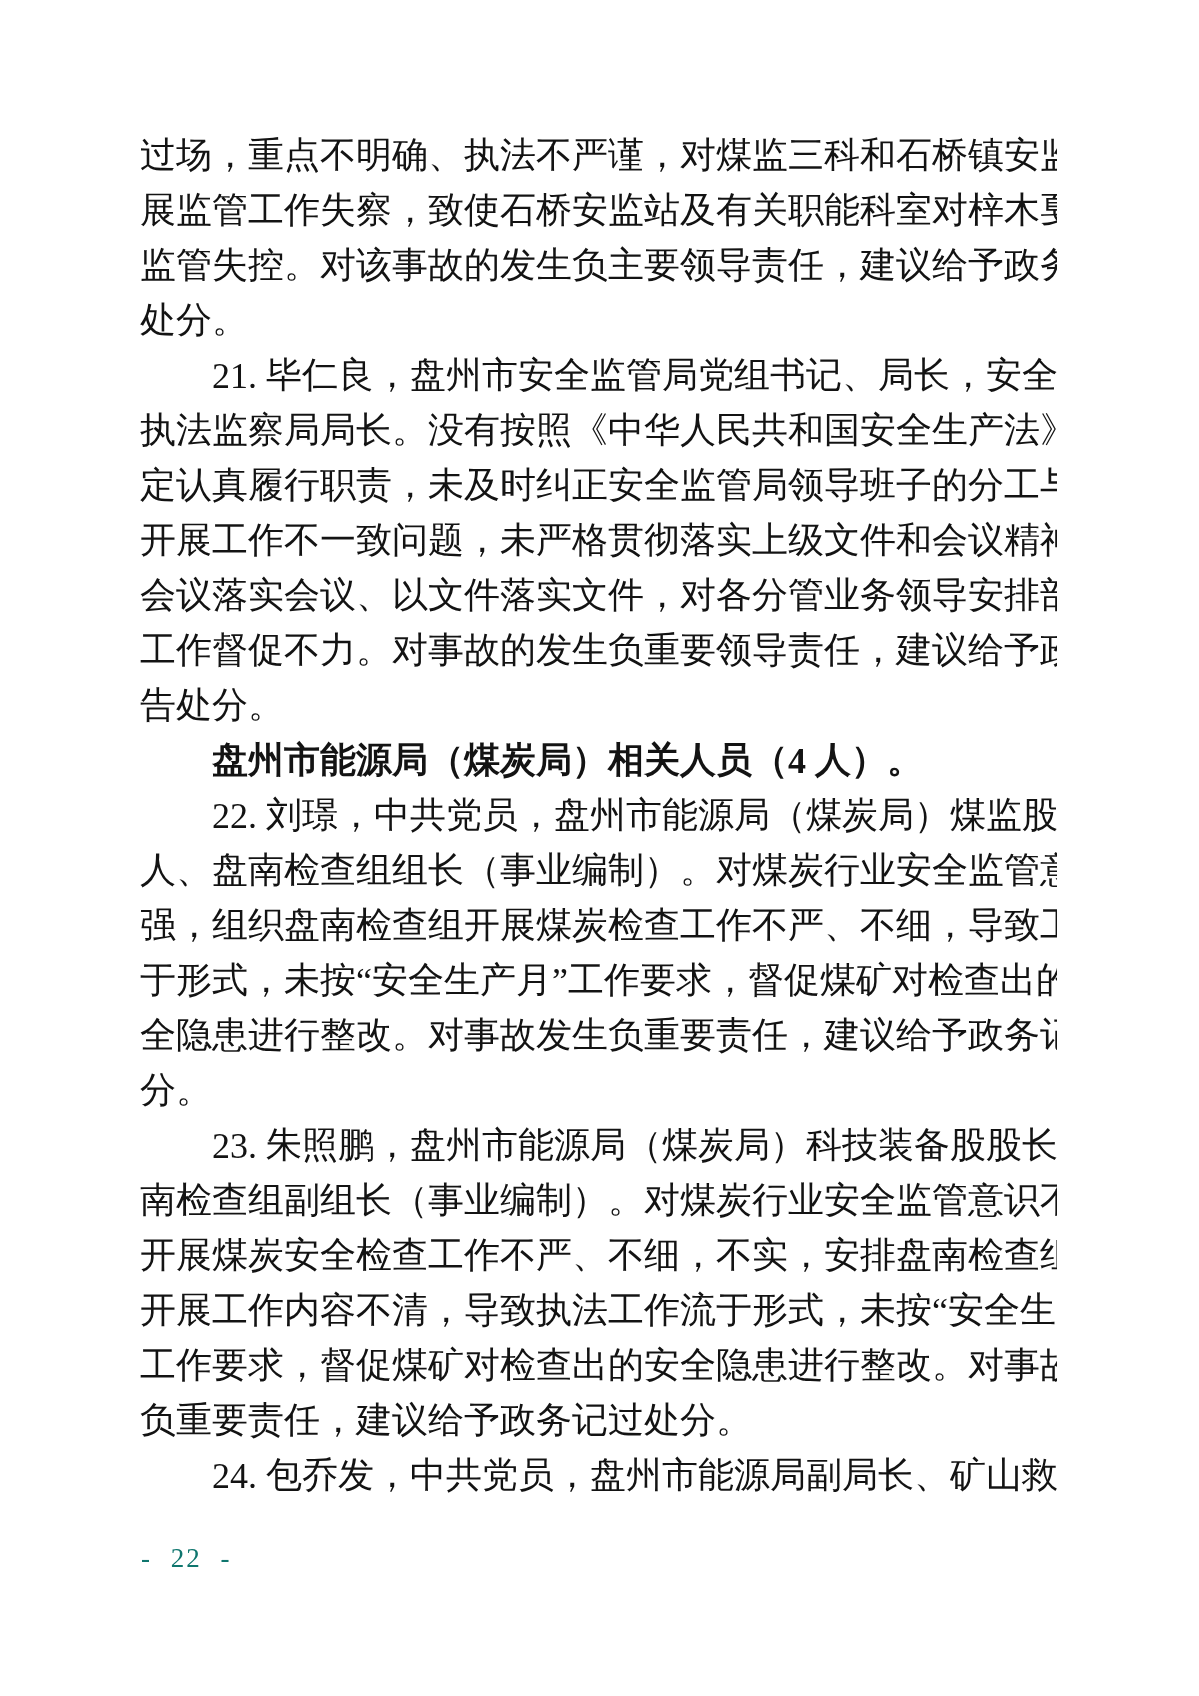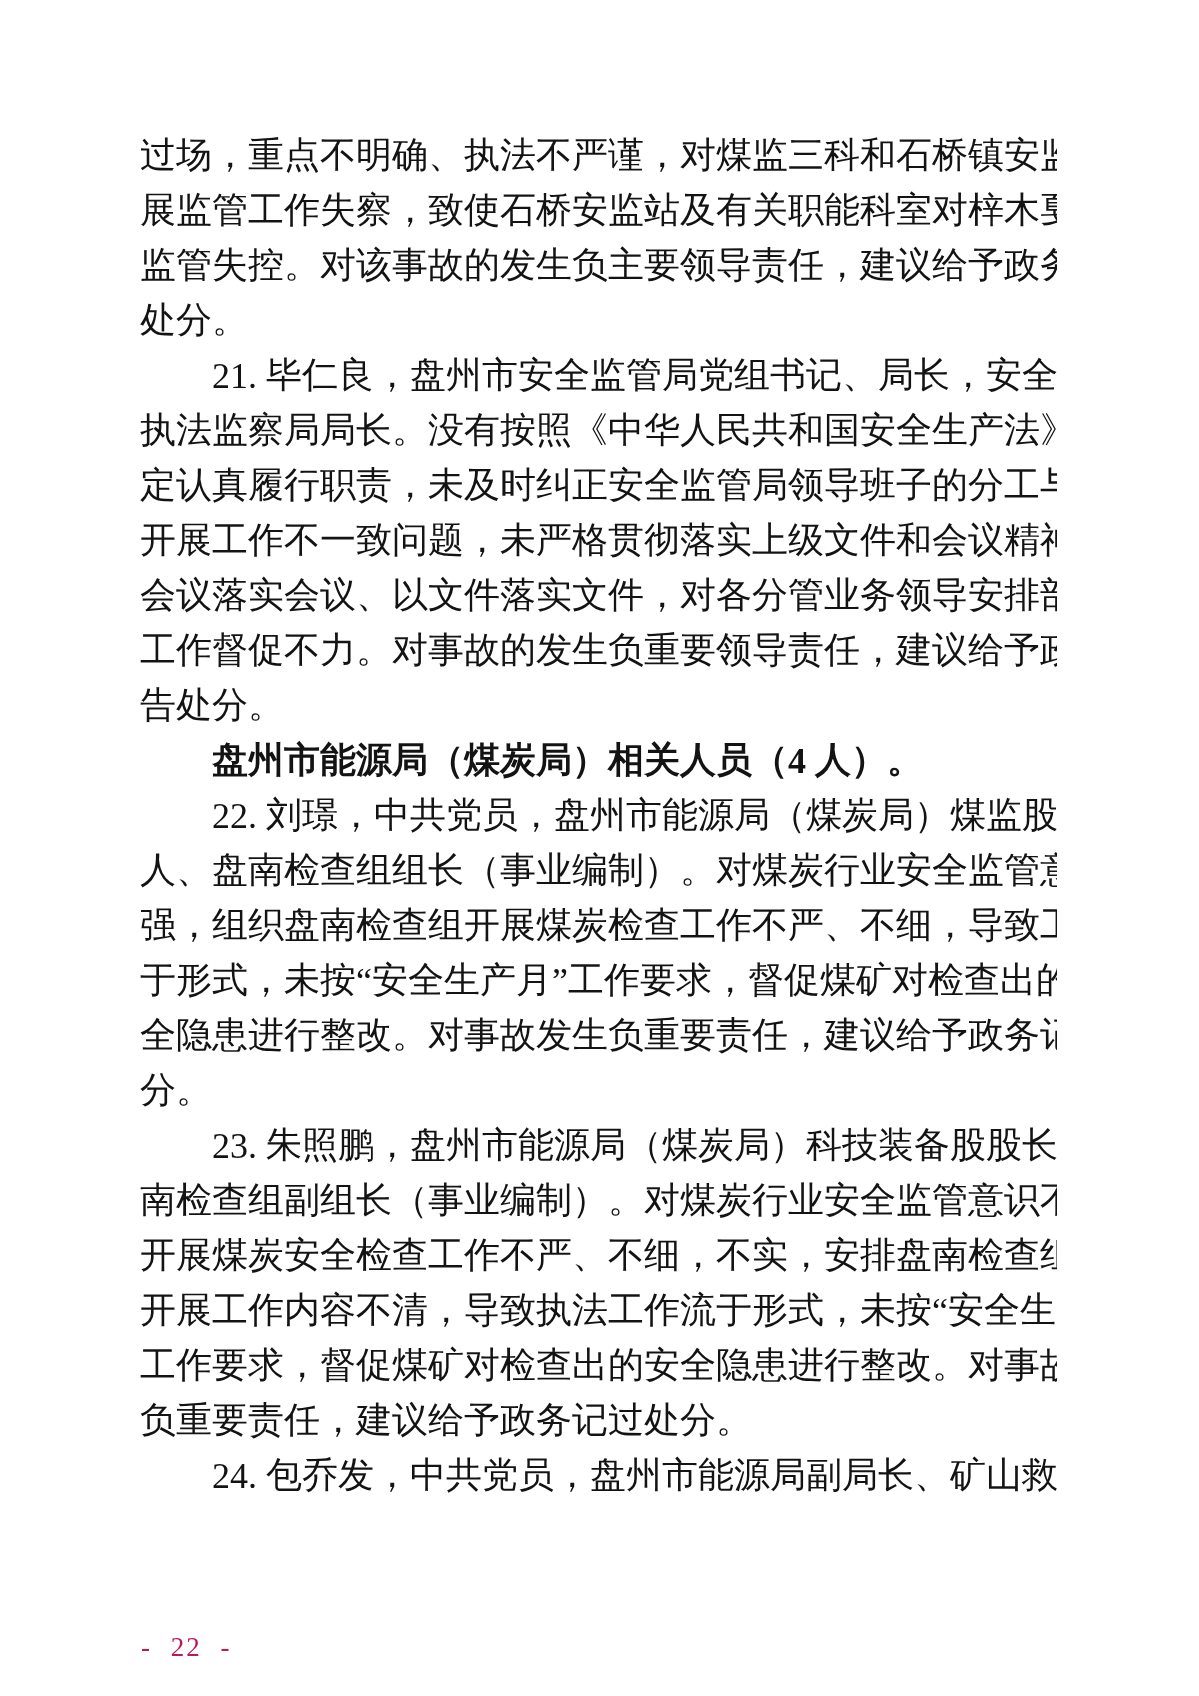--- a/index.html
+++ b/index.html
@@ -45,27 +45,27 @@
     display: block;
     white-space: pre;
     flex: none;
   }
   .para.heading .line {
     font-weight: 700;
   }
   .page-number {
     position: absolute;
     left: 141px;
-    top: 1630px;
+    top: 1541px;
     height: 34px;
     line-height: 34px;
     font-size: 27px;
     letter-spacing: 2px;
     word-spacing: 10px;
-    color: #be185d;
+    color: #0f766e;
   }
 </style>
 </head>
 <body>
 
 <div class="page">
   <div class="text-block" id="text-block">
       <div class="para">
         <div class="line fill">
           <span>过</span>

